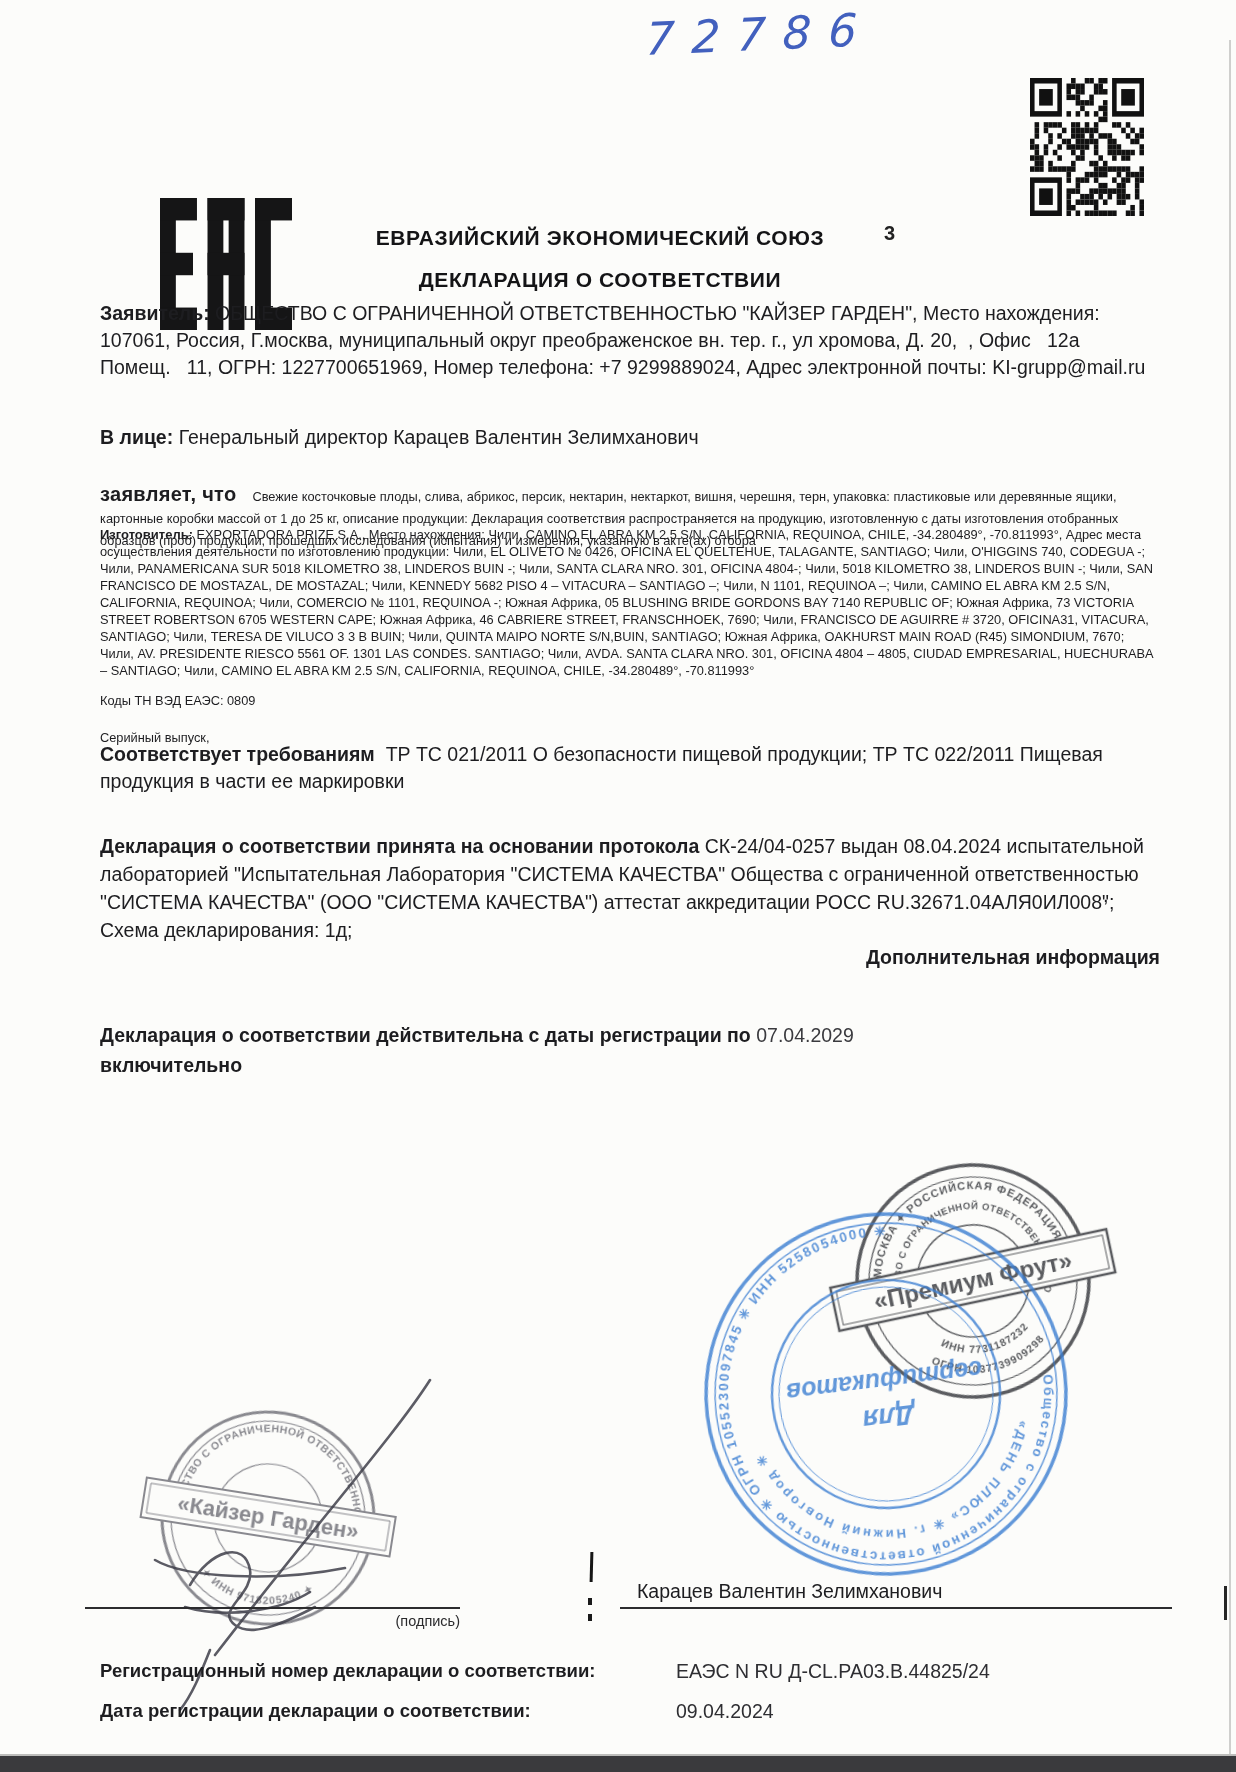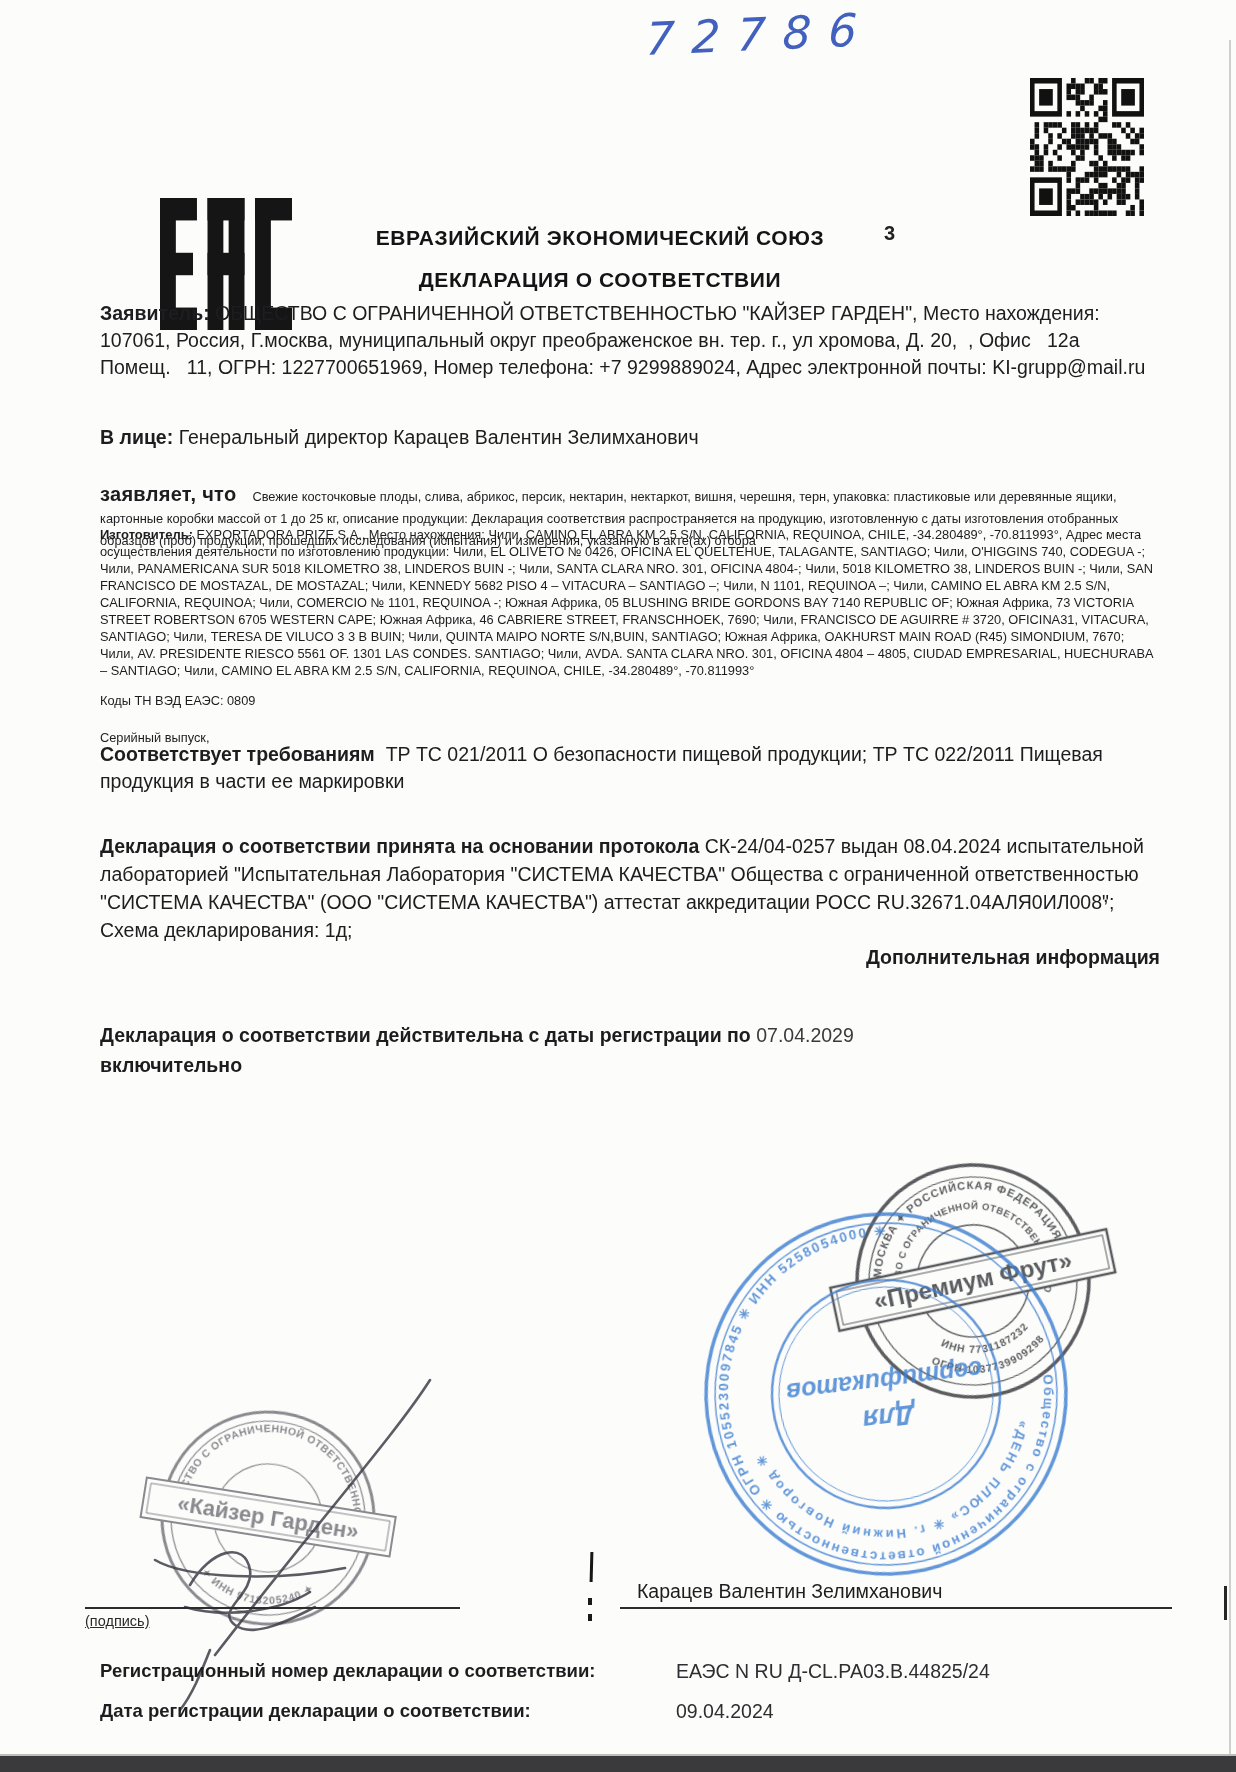--- a/index.html
+++ b/index.html
@@ -39,21 +39,21 @@
   .stray-comma{left:1103px;top:884px;font-size:20px;}
   .add-info{top:944px;font-weight:700;text-align:right;}
   .validity1{top:1022px;font-weight:700;}
   .validity1 .date{font-weight:400;color:#3a3a3e;}
   .validity2{top:1052px;font-weight:700;}
   
   .sig-line{border-top:2px solid #2c2c2e;height:0;}
   .sig-line-left{left:85px;top:1607px;width:375px;}
   .sig-line-right{left:620px;top:1607px;width:552px;}
   .sig-caption{font-size:14.5px;color:#2a2a2c;}
-  .podpis{left:85px;top:1613px;width:375px;text-align:left;text-decoration:underline;}
+  .podpis{left:85px;top:1613px;width:375px;text-align:right;}
   .fio-name{left:637px;top:1580px;font-size:19.5px;}
   .fio-caption{left:620px;top:1613px;width:552px;text-align:center;}
   .tick{left:590px;top:1552px;width:3px;height:30px;background:#161616;transform:rotate(1.5deg);}
   .dot1{left:588px;top:1598px;width:4px;height:7px;background:#1a1a1a;}
   .dot2{left:588px;top:1614px;width:4px;height:7px;background:#1a1a1a;}
   .reg-row-label{left:100px;font-weight:700;font-size:18.5px;}
   .reg-row-value{left:676px;font-size:19.5px;color:#2e2e32;}
   .reg-num-label{top:1660px;}
   .reg-num-value{top:1660px;}
   .reg-date-label{top:1700px;}

